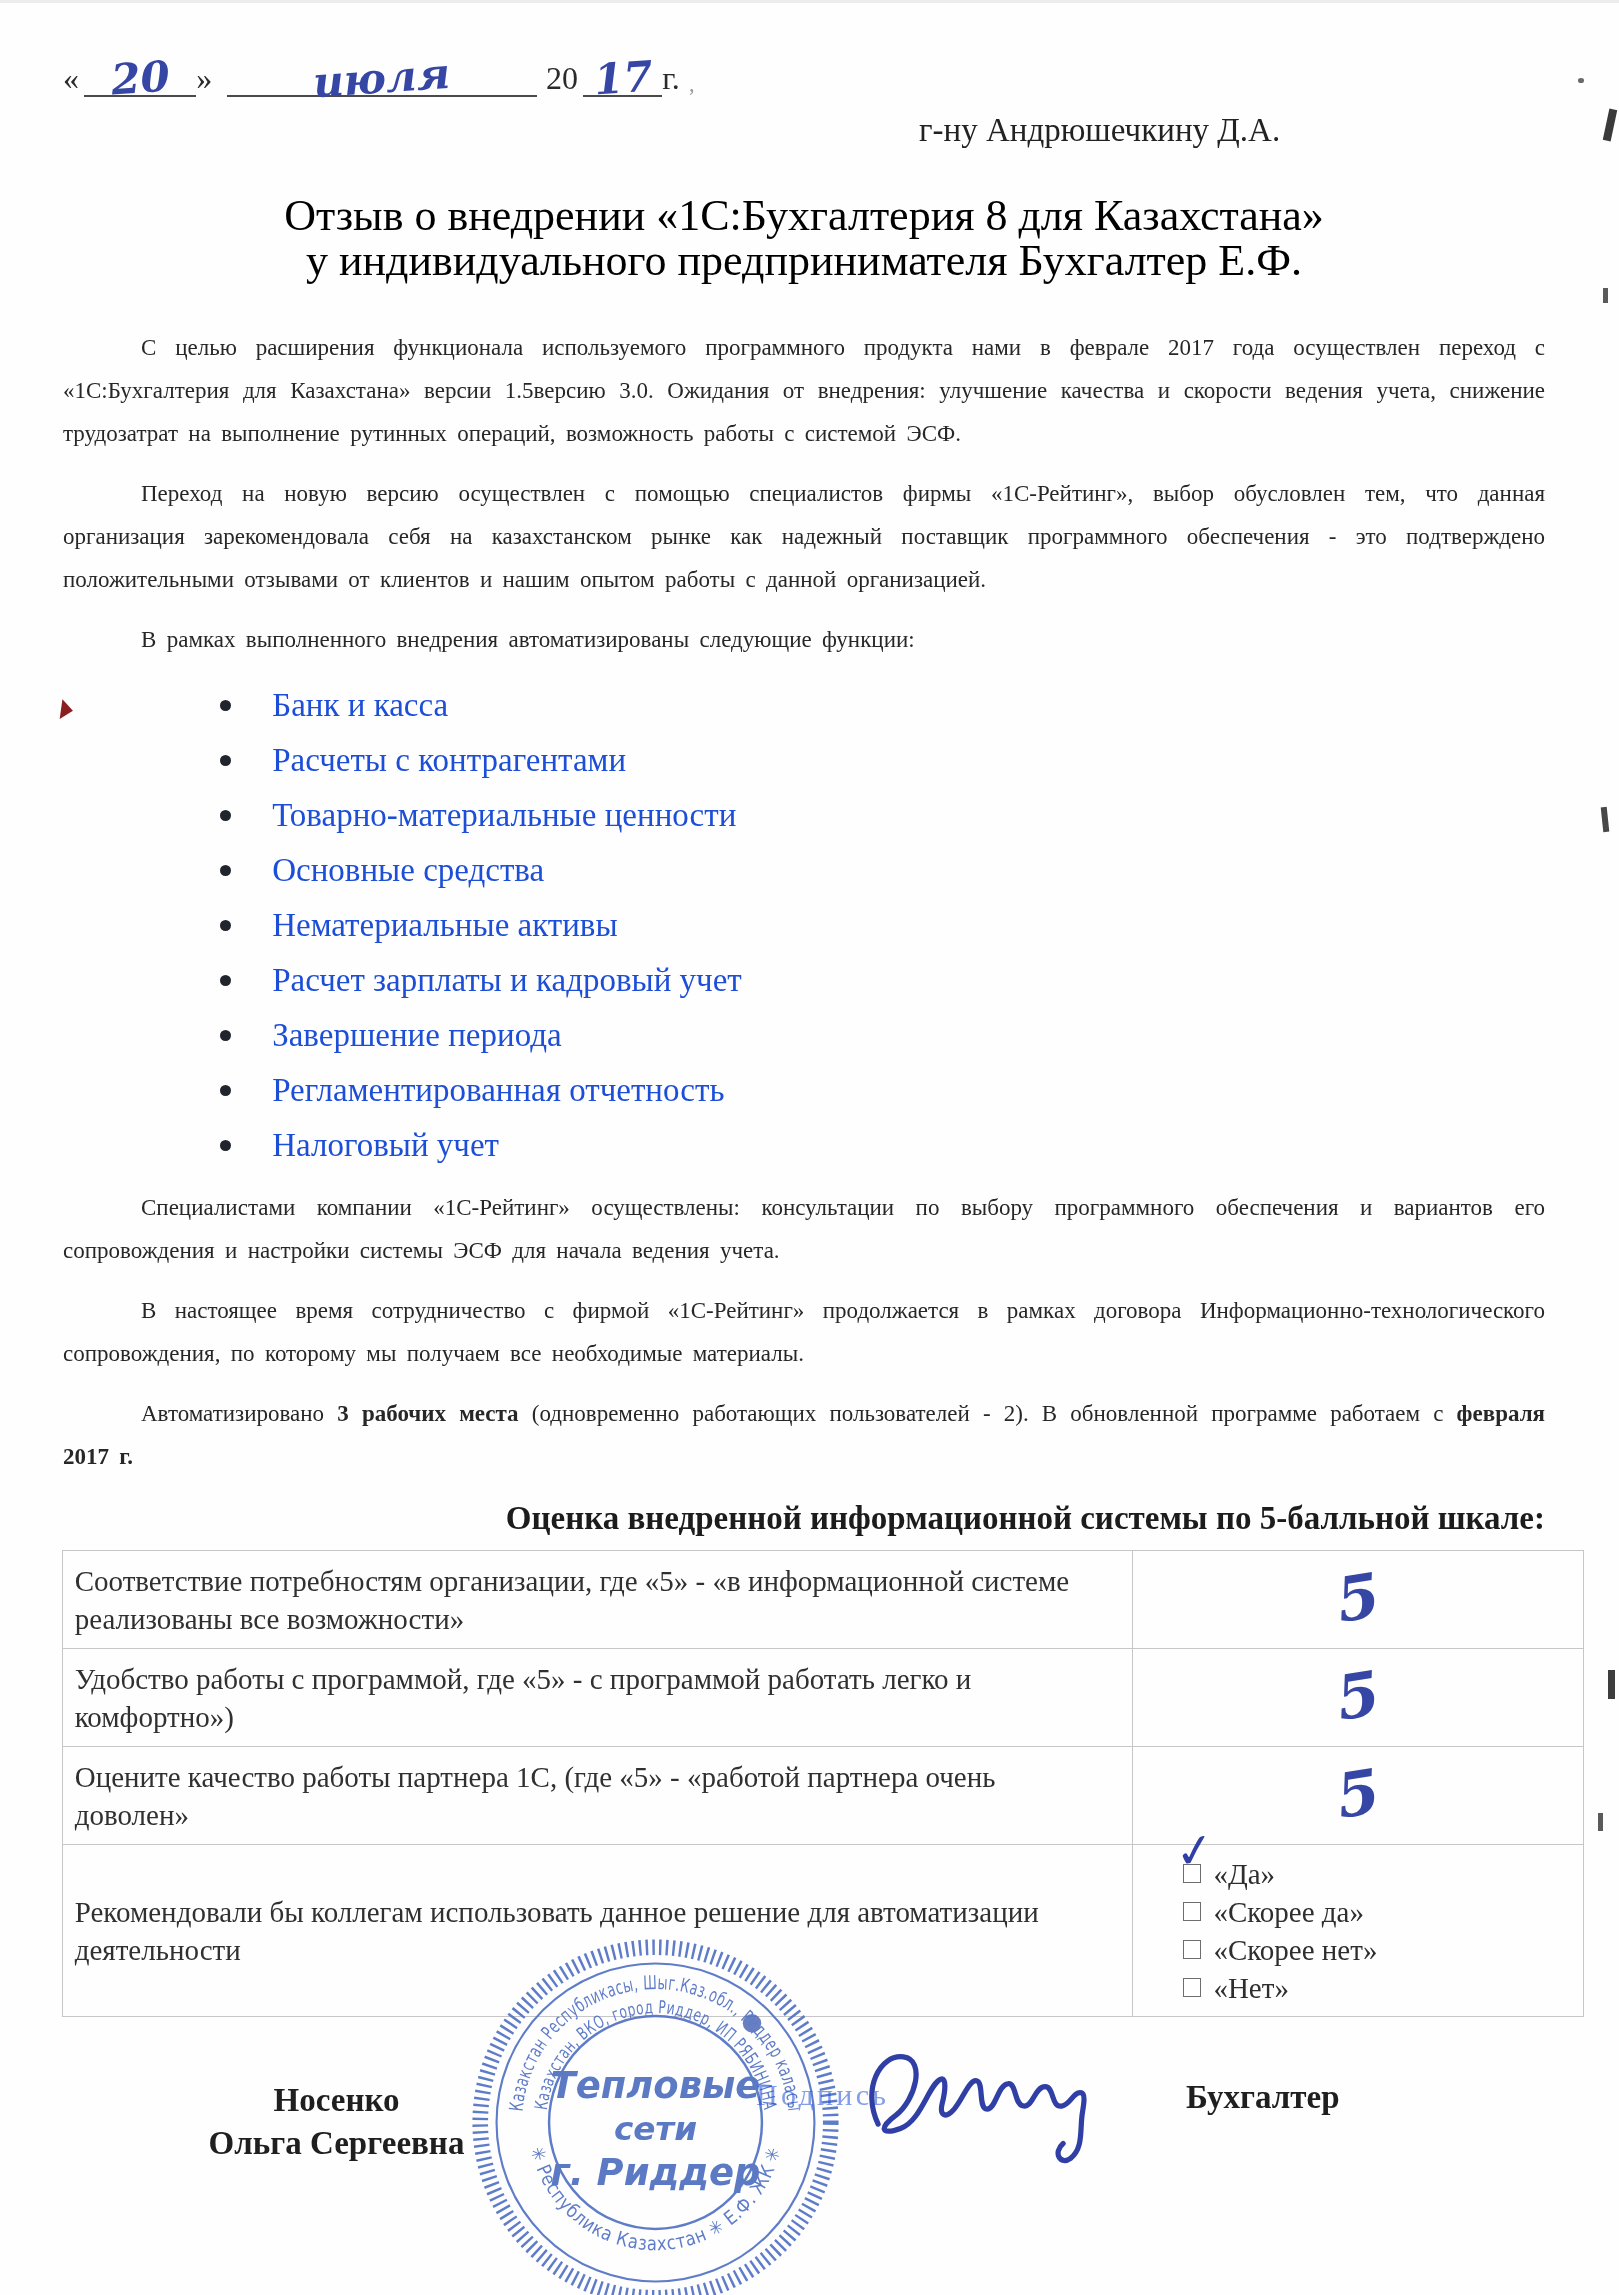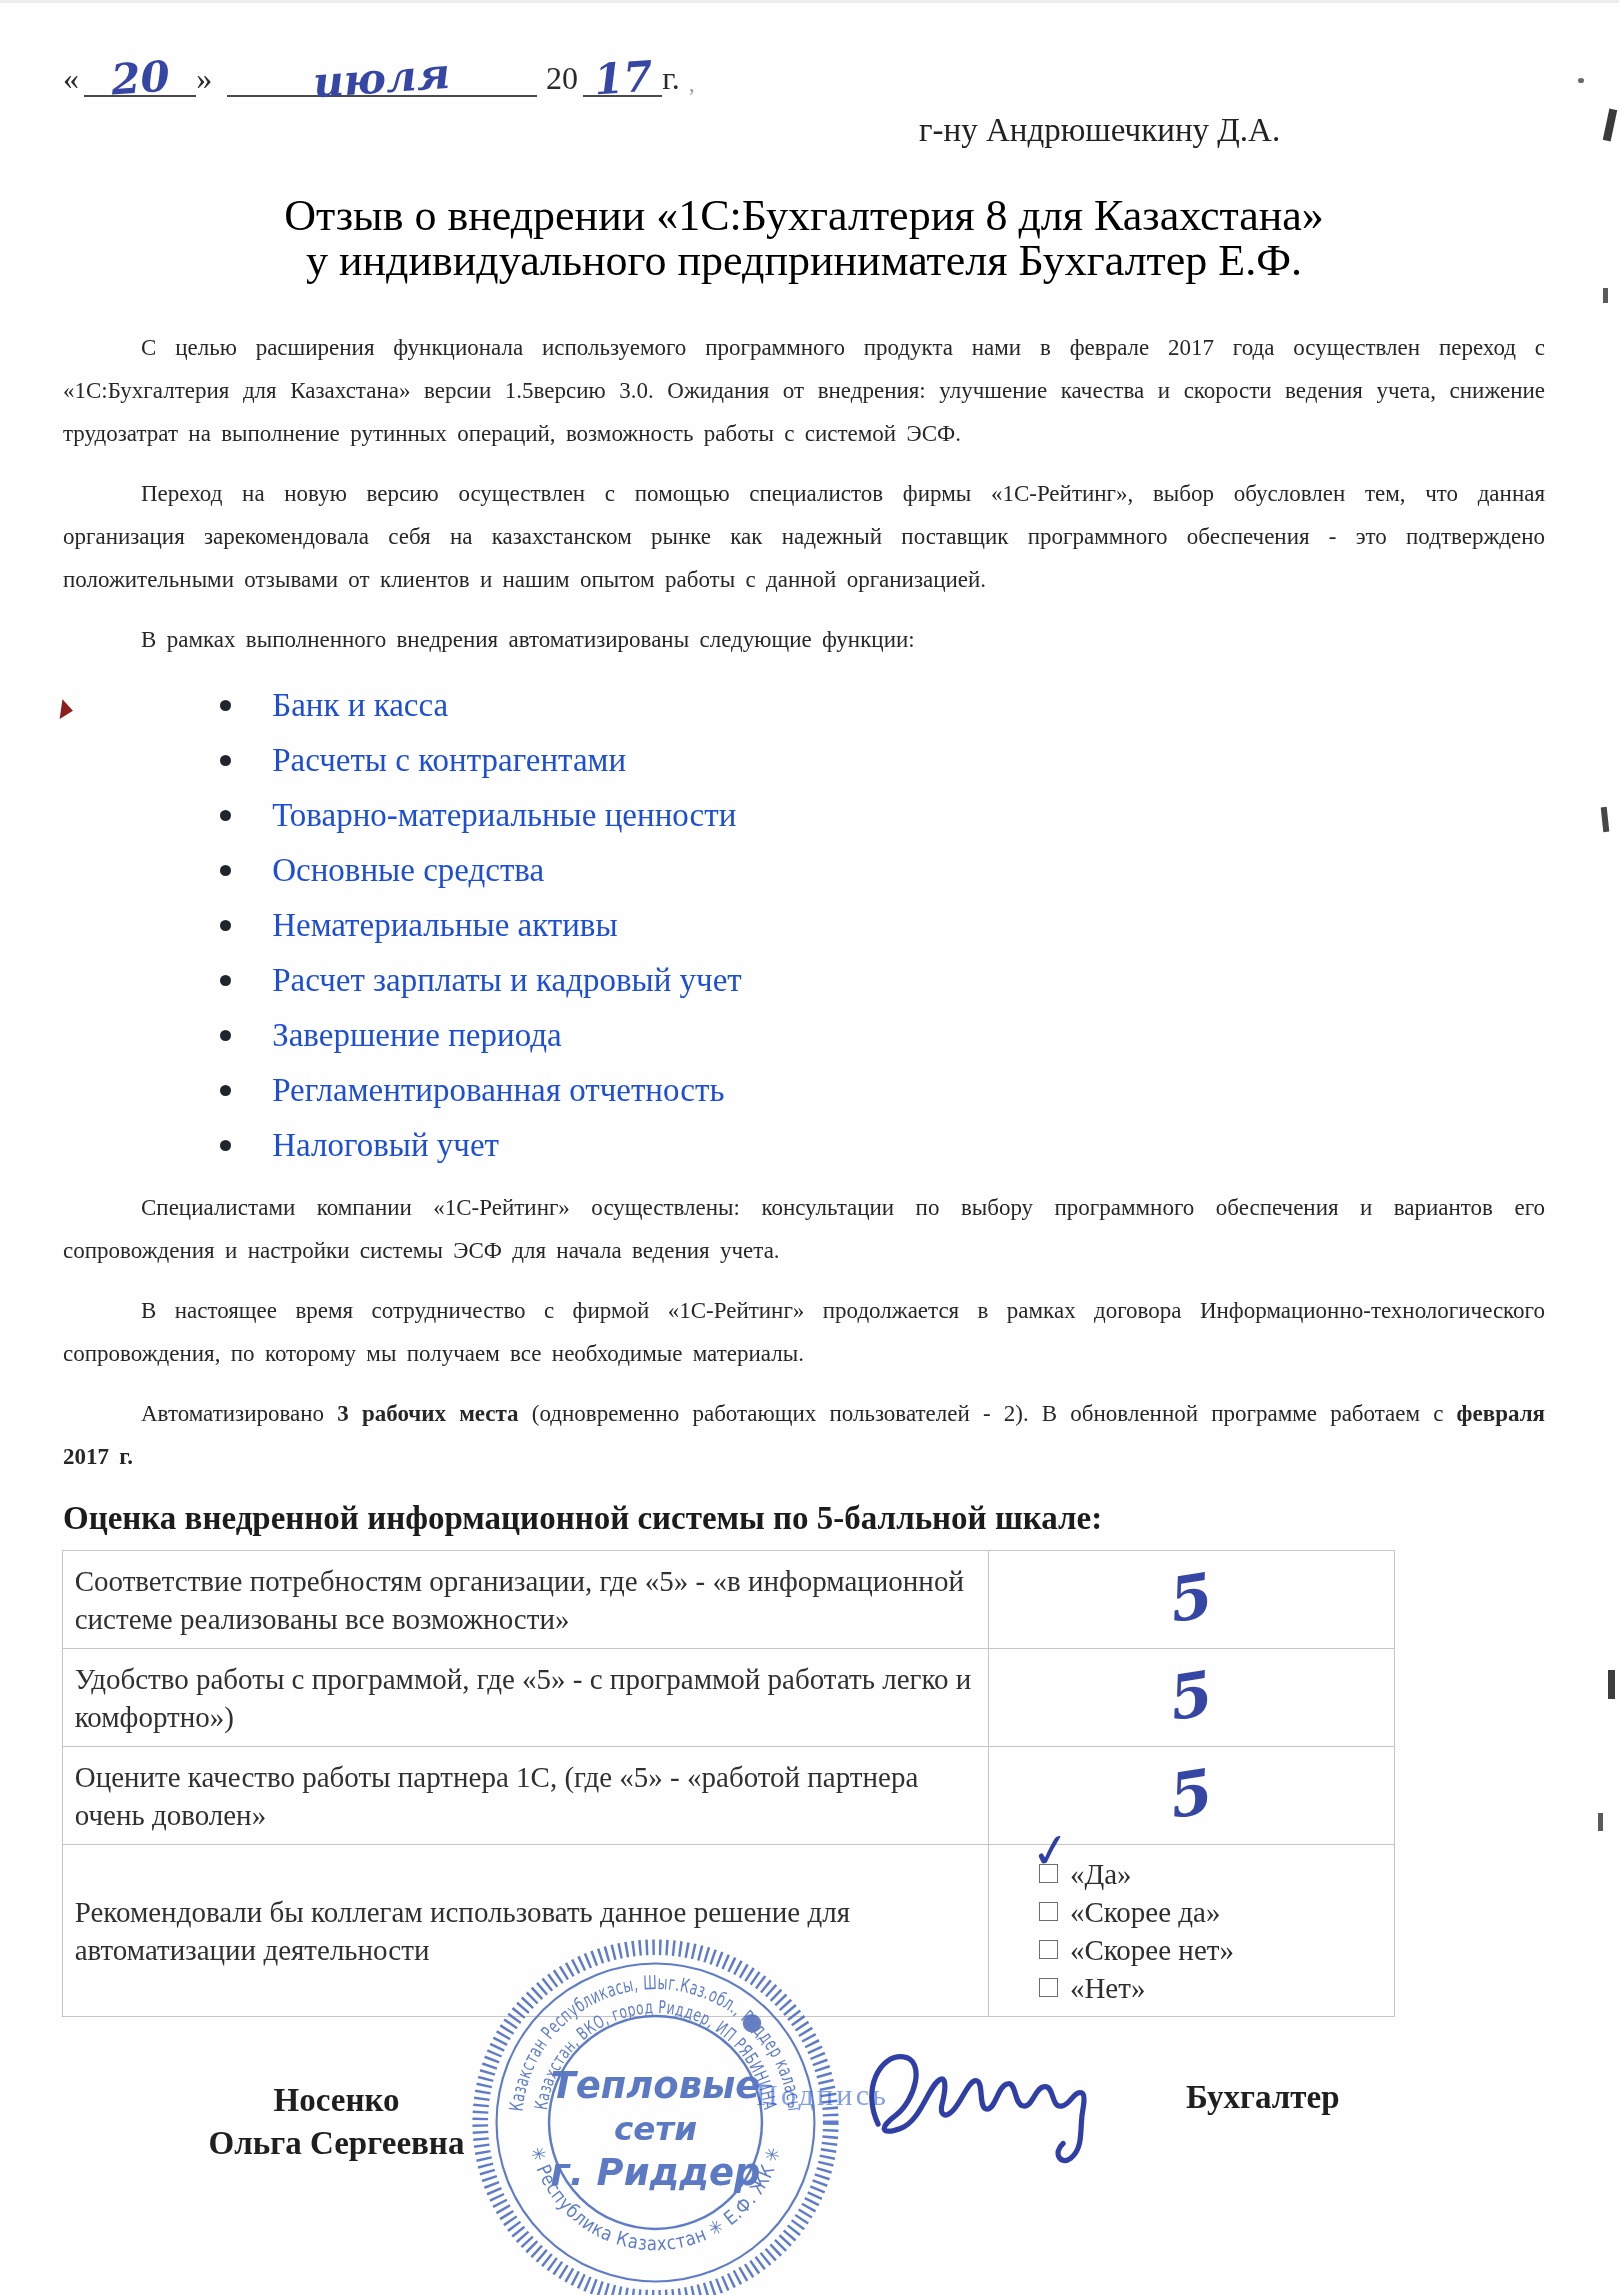--- a/index.html
+++ b/index.html
@@ -37,22 +37,22 @@
   }
   .p-first{margin-top:43px;}
   .bold{font-weight:bold;}
 
   
   .func-list{margin:6.6px 0 13px 0;}
   .bullet-item{display:flex;align-items:center;height:55px;margin-left:157px;font-size:33px;color:#1d4ed8;text-align:center;}
   .bullet-dot{width:11.2px;height:11.2px;border-radius:50%;background:#20242c;margin-right:41px;flex:0 0 auto;}
 
   
-  .assess-heading{text-align:left;font-weight:bold;font-size:33px;margin:22.4px 0 13px 0;color:#1c1c1c;}
-  table.assess{border-collapse:collapse;width:1333px;margin-left:-1.3px;border-radius:24px;}
+  .assess-heading{text-align:right;font-weight:bold;font-size:33px;margin:22.4px 0 13px 0;color:#1c1c1c;}
+  table.assess{border-collapse:collapse;width:1522px;margin-left:-1.3px;border-radius:24px;}
   table.assess td{
     border:0.7px solid #c6c6c6;vertical-align:middle;
     font-size:29px;line-height:38px;color:#303030;
   }
   td.crit{width:1066px;padding:10.5px 17px 10.5px 12px;}
   td.score-cell{width:456px;text-align:center;position:relative;}
   .hand-score{
     font-family:"DejaVu Serif", serif;font-style:italic;font-weight:bold;
     color:#3646a5;font-size:61px;display:inline-block;transform:rotate(-9deg);line-height:.9;
   }

